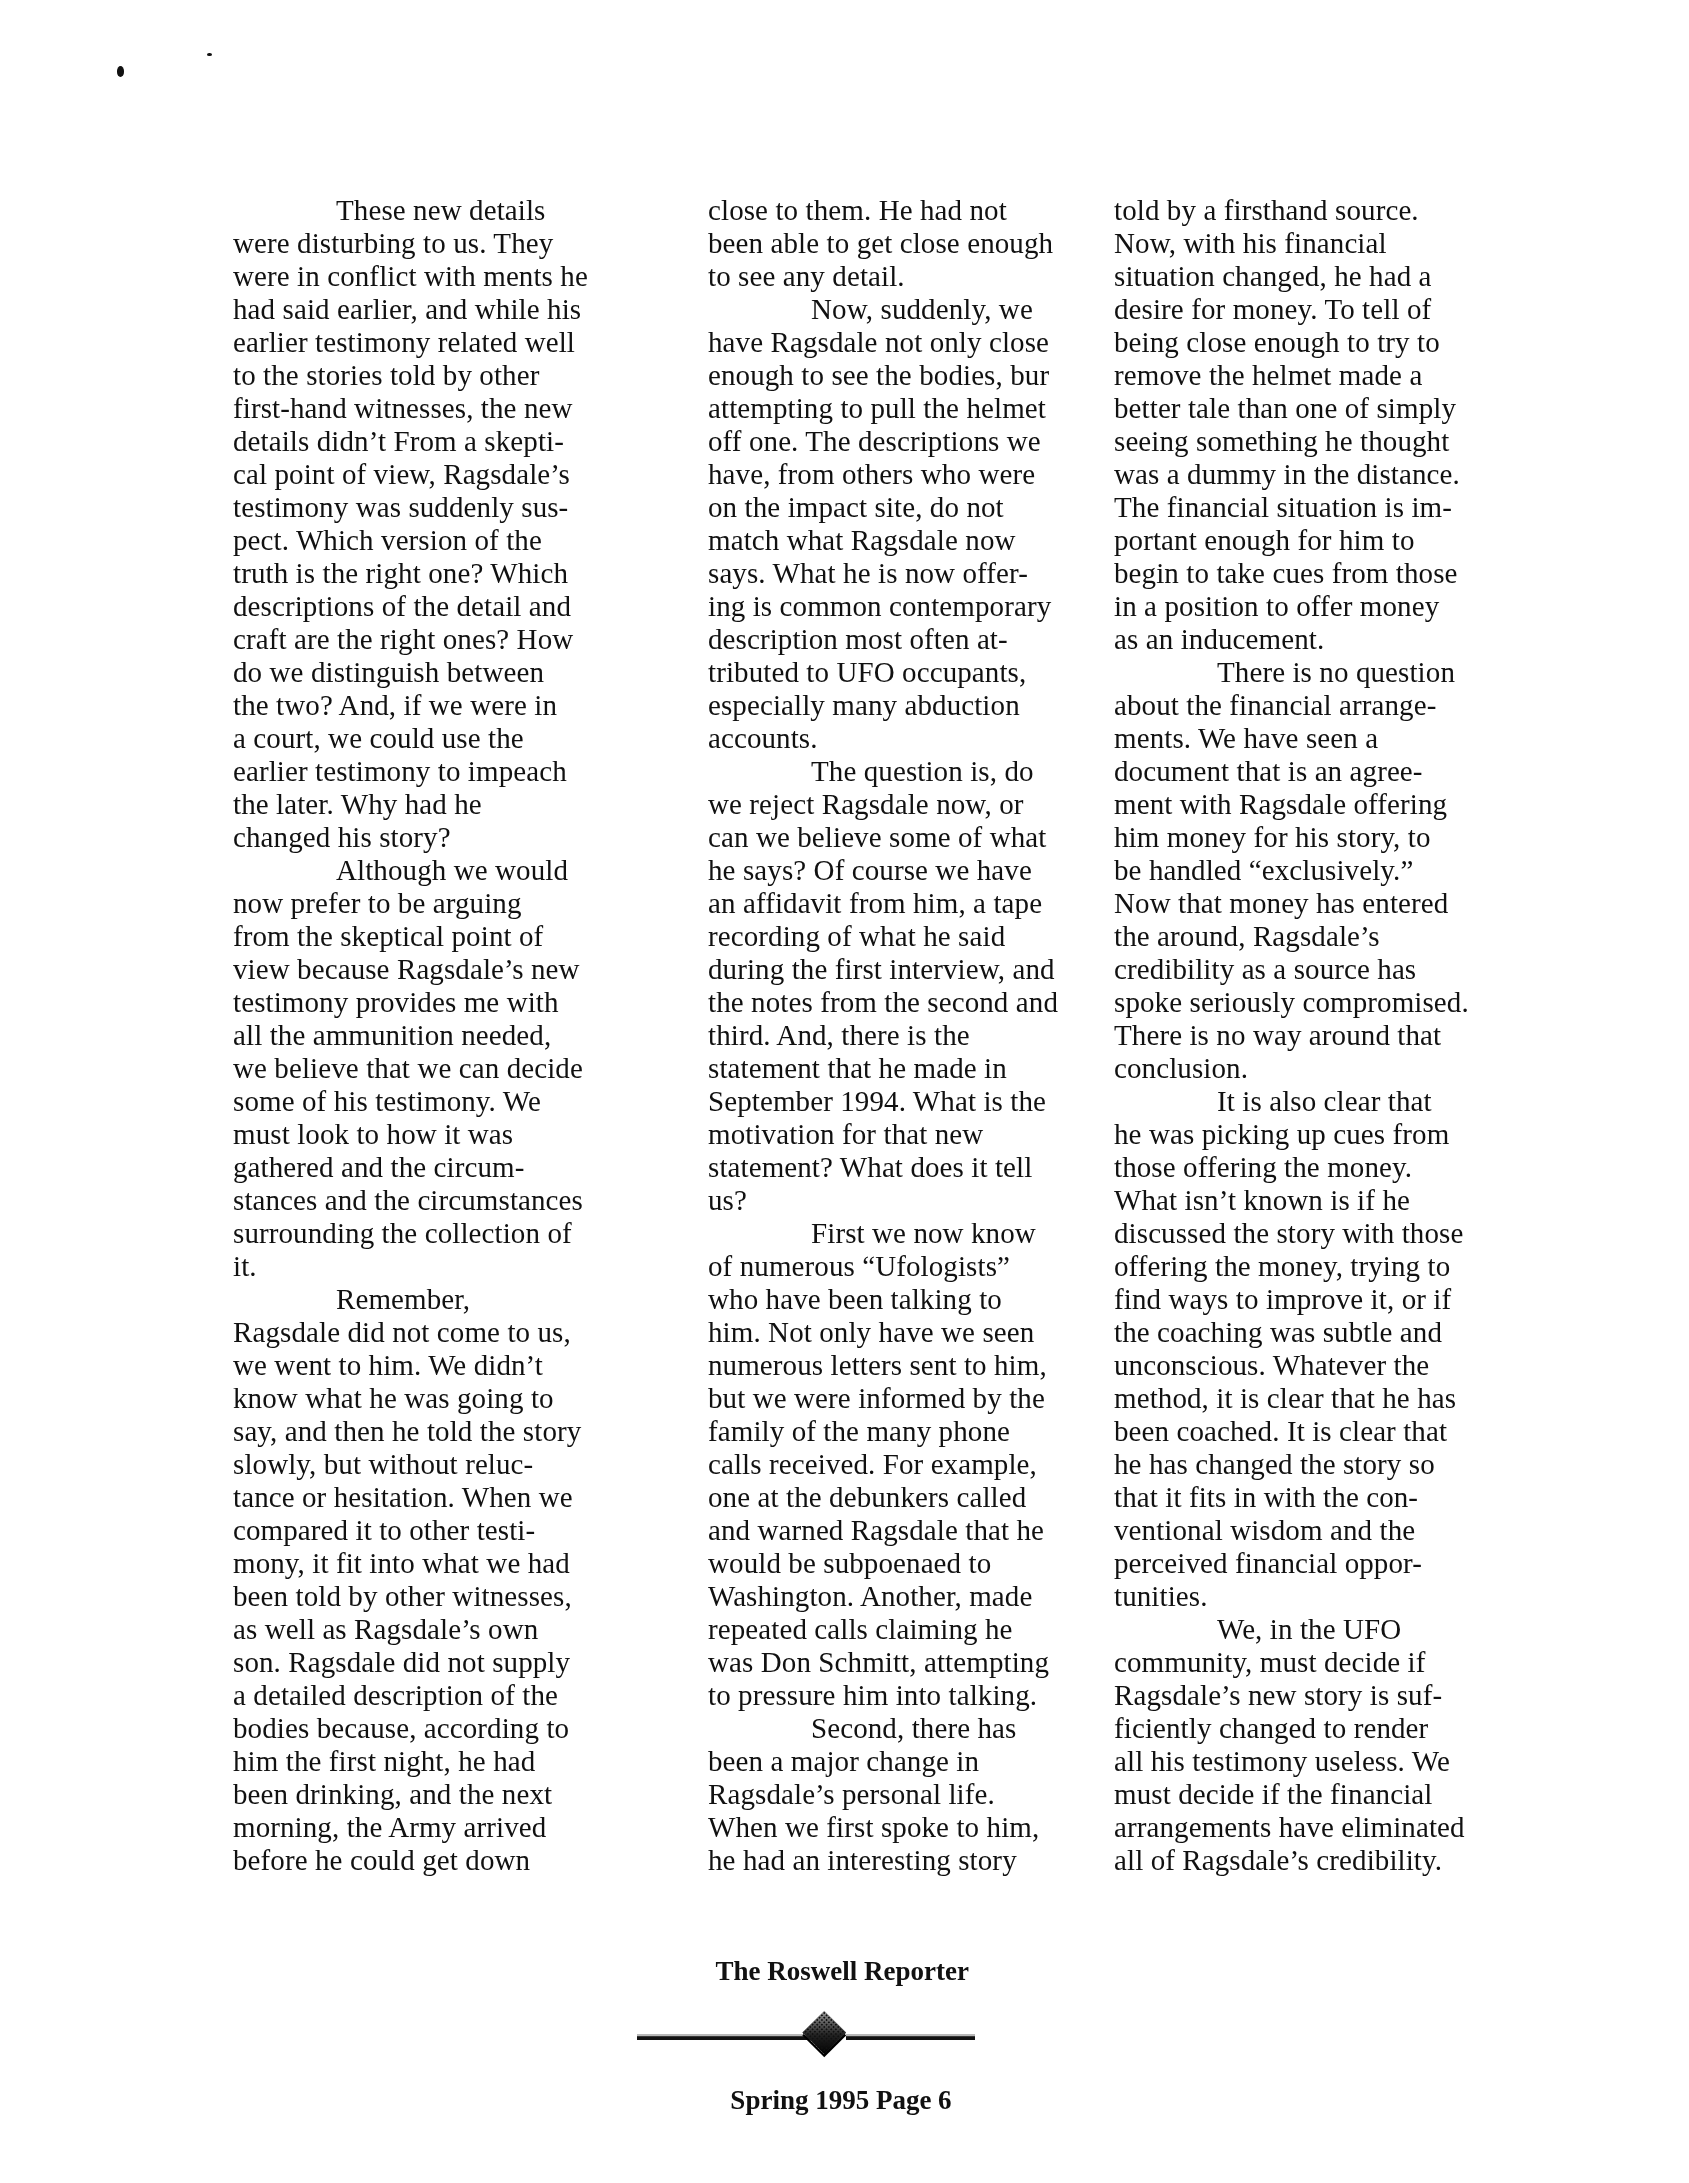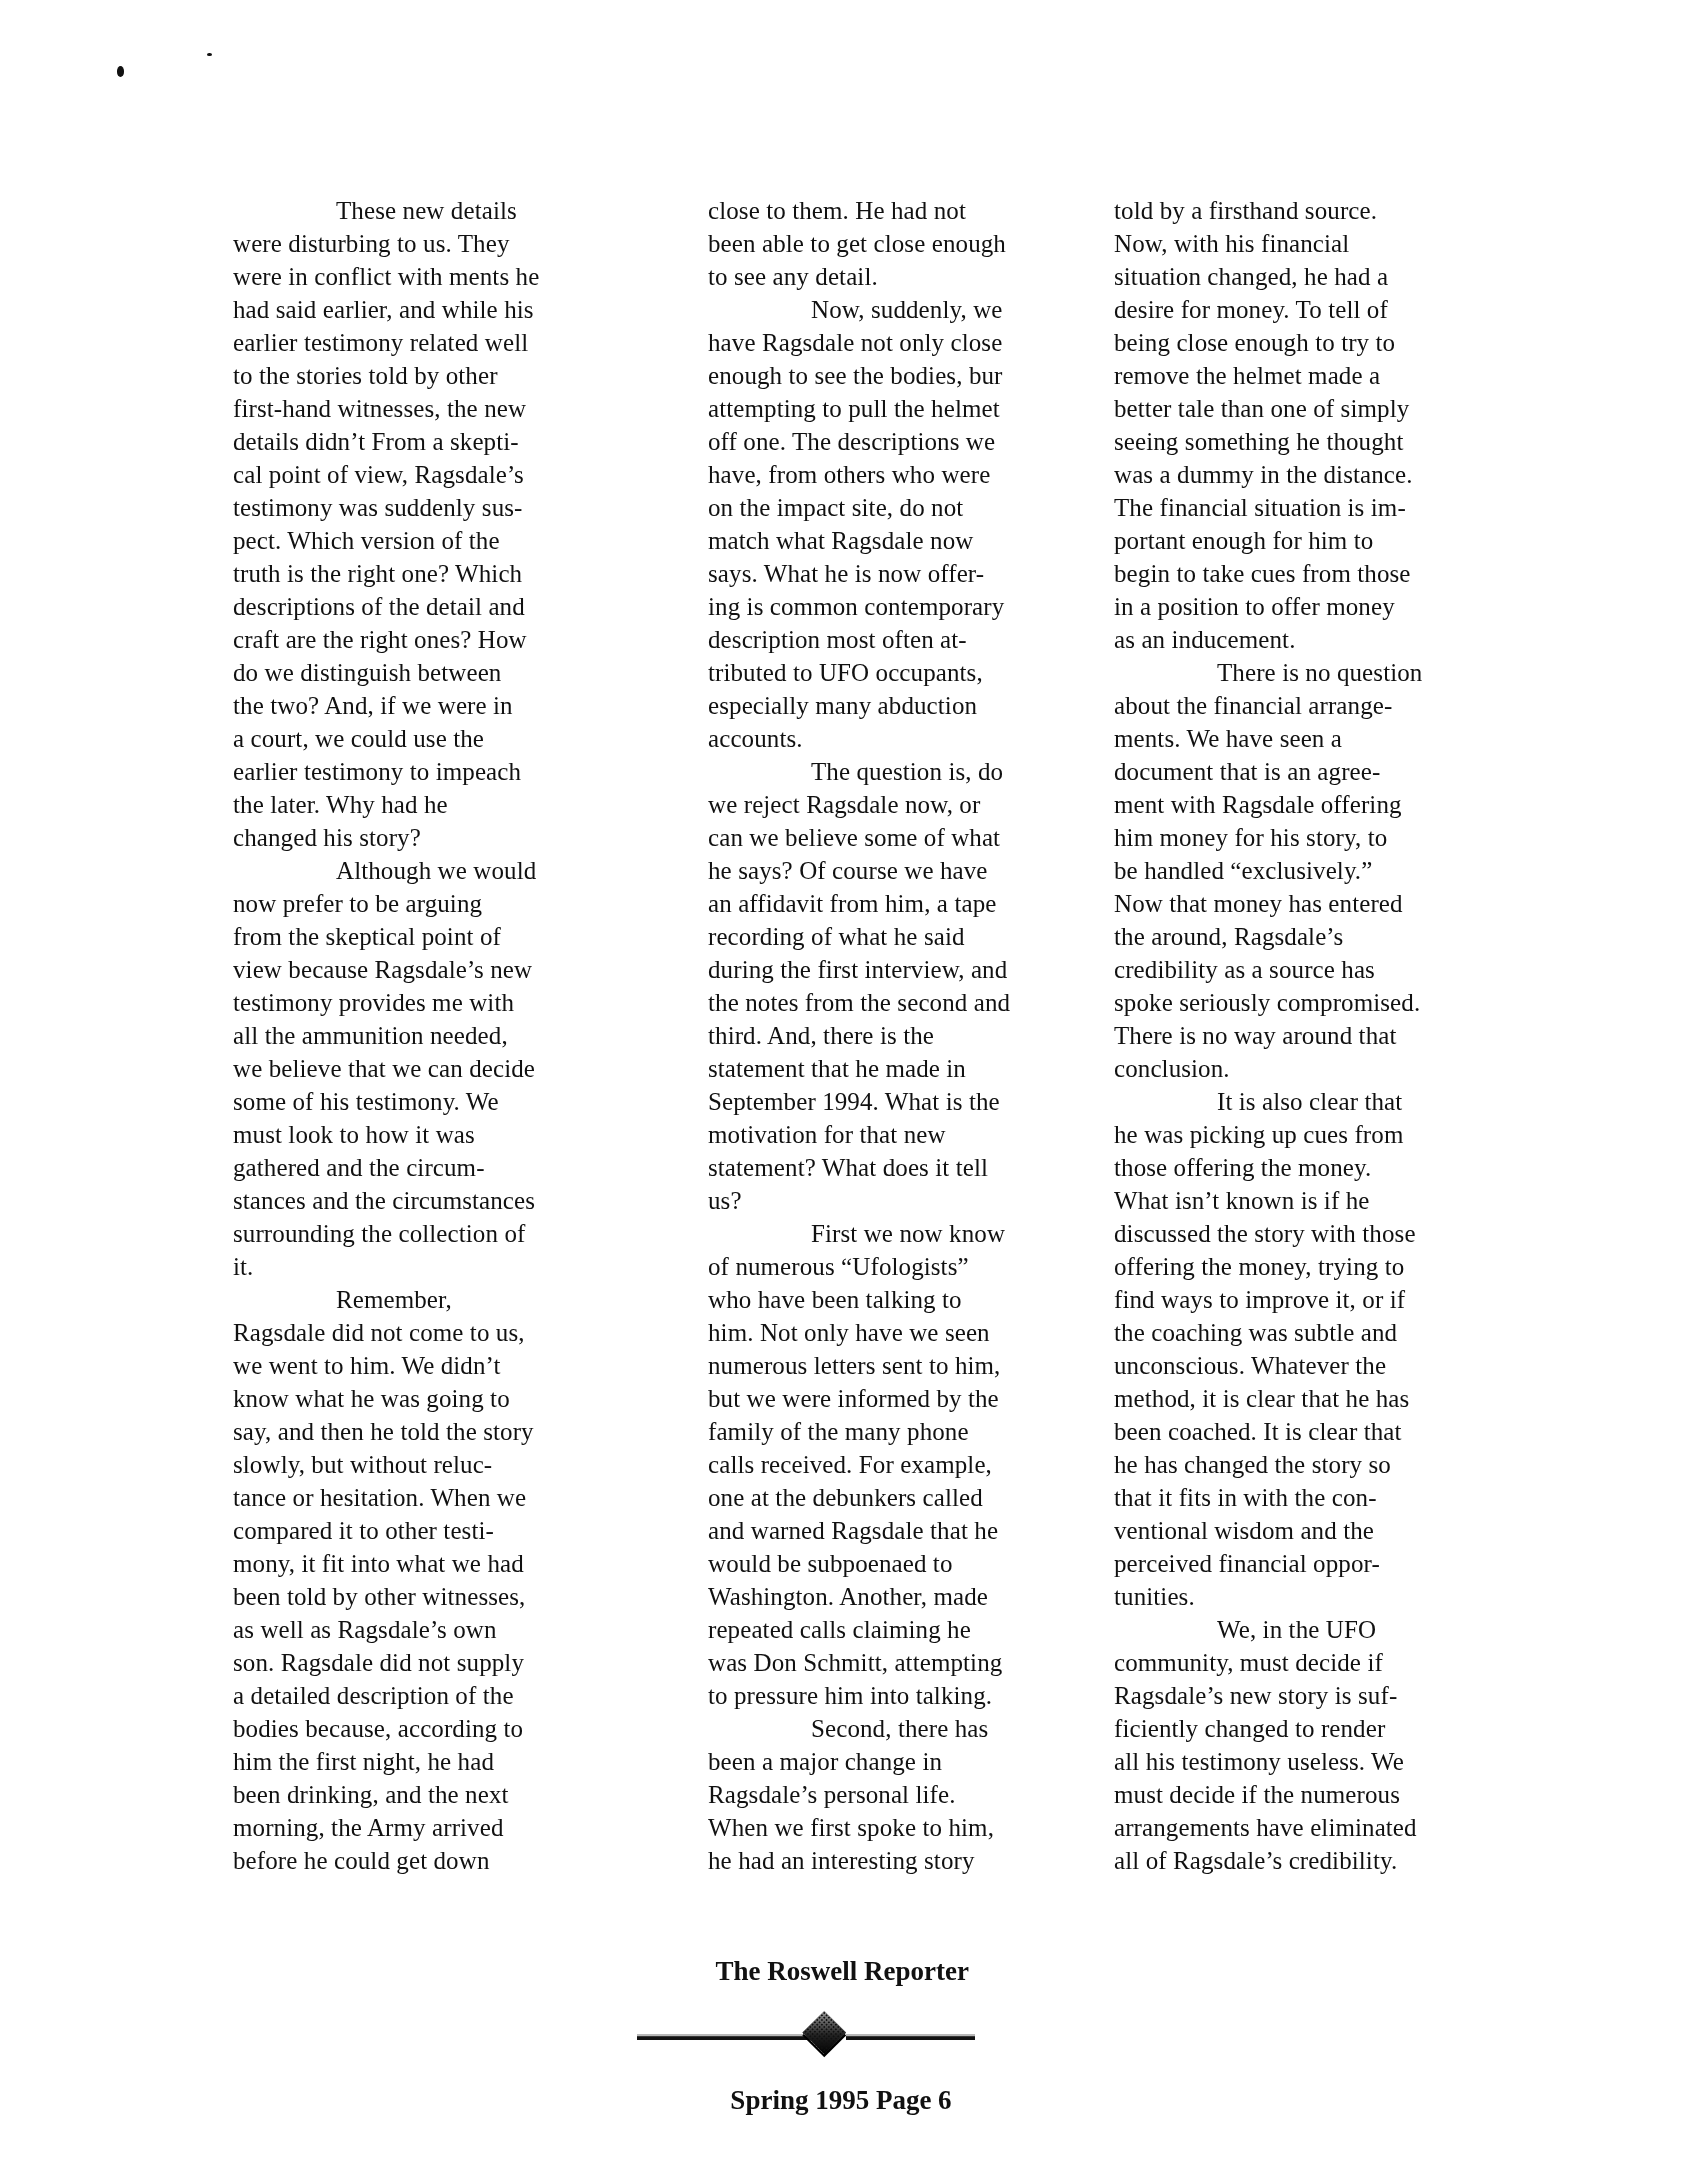--- a/index.html
+++ b/index.html
@@ -17,21 +17,21 @@
     }
     .speck {
       position: absolute;
       background: #111;
       border-radius: 50%;
     }
     .column {
       position: absolute;
       top: 194px;
       width: 358px;
-      font-size: 25px;
+      font-size: 29px;
       line-height: 33px;
       letter-spacing: 0.1px;
       white-space: nowrap;
     }
     #col-1 { left: 233px; }
     #col-2 { left: 708px; }
     #col-3 { left: 1114px; }
     .line {
       display: block;
       height: 33px;
@@ -231,21 +231,21 @@
     <span class="line">he has changed the story so</span>
     <span class="line">that it fits in with the con-</span>
     <span class="line">ventional wisdom and the</span>
     <span class="line">perceived financial oppor-</span>
     <span class="line">tunities.</span>
     <span class="line indent">We, in the UFO</span>
     <span class="line">community, must decide if</span>
     <span class="line">Ragsdale’s new story is suf-</span>
     <span class="line">ficiently changed to render</span>
     <span class="line">all his testimony useless.  We</span>
-    <span class="line">must decide if the numerous</span>
+    <span class="line">must decide if the financial</span>
     <span class="line">arrangements have eliminated</span>
     <span class="line">all of Ragsdale’s credibility.</span>
   </div>
 
 <div class="footer footer-title">The Roswell Reporter</div>
 
 <div class="divider">
   <span class="bar left"></span>
   <span class="diamond"></span>
   <span class="bar right"></span>

